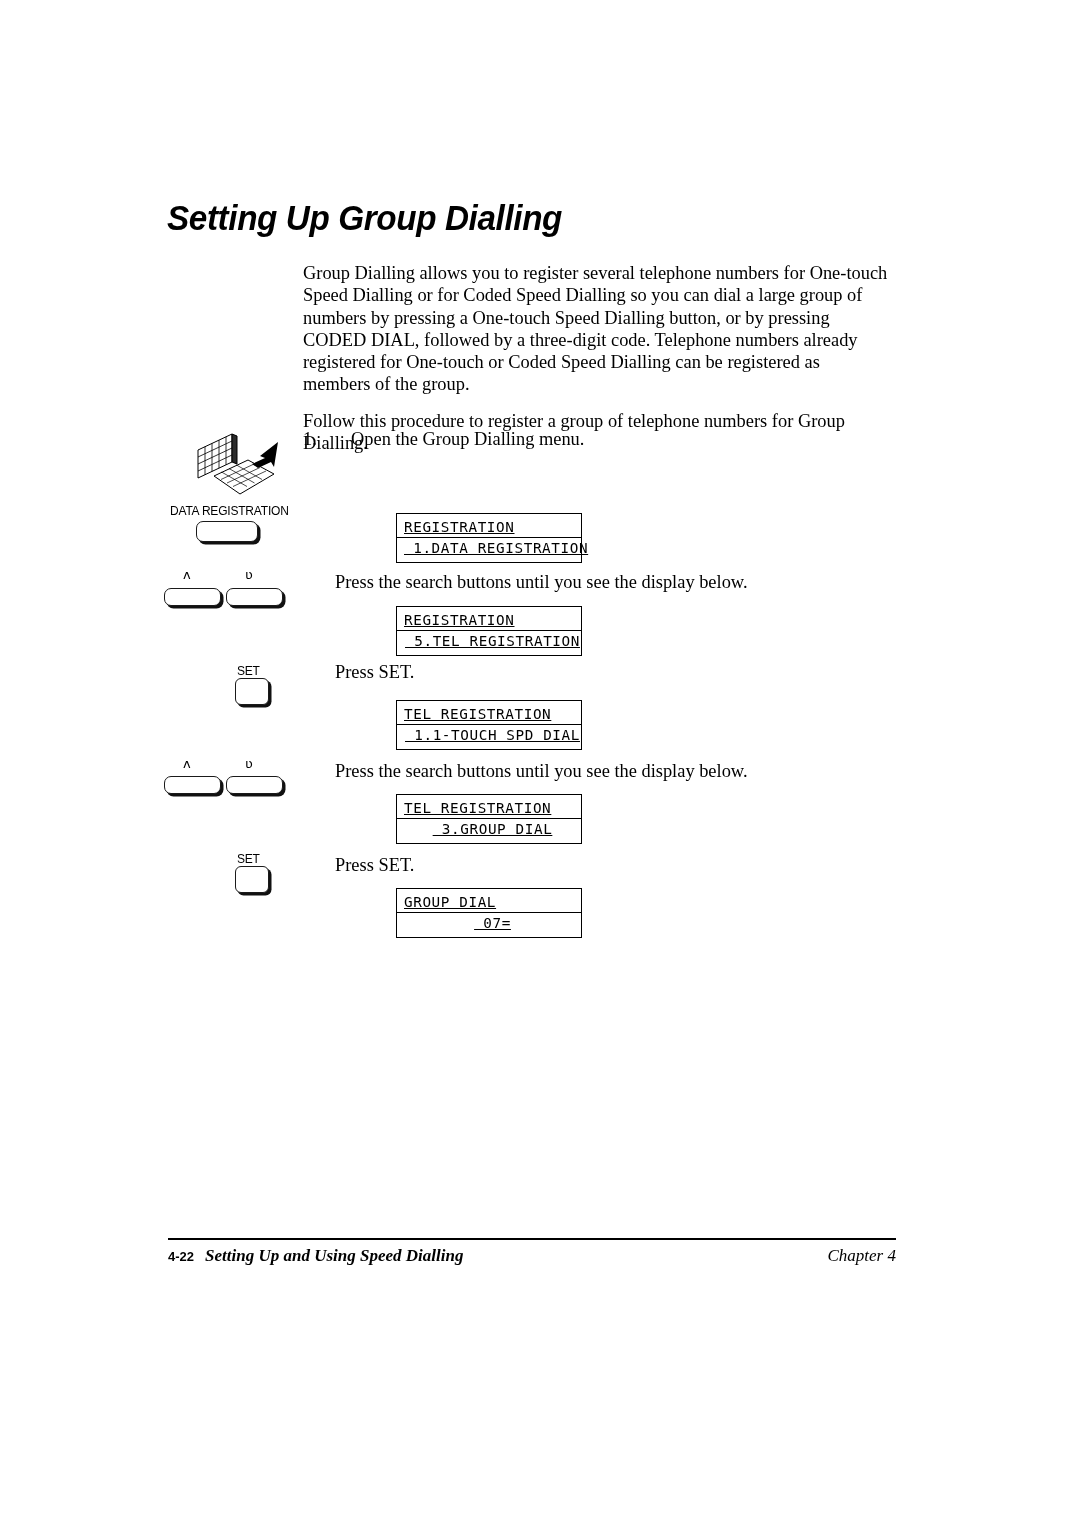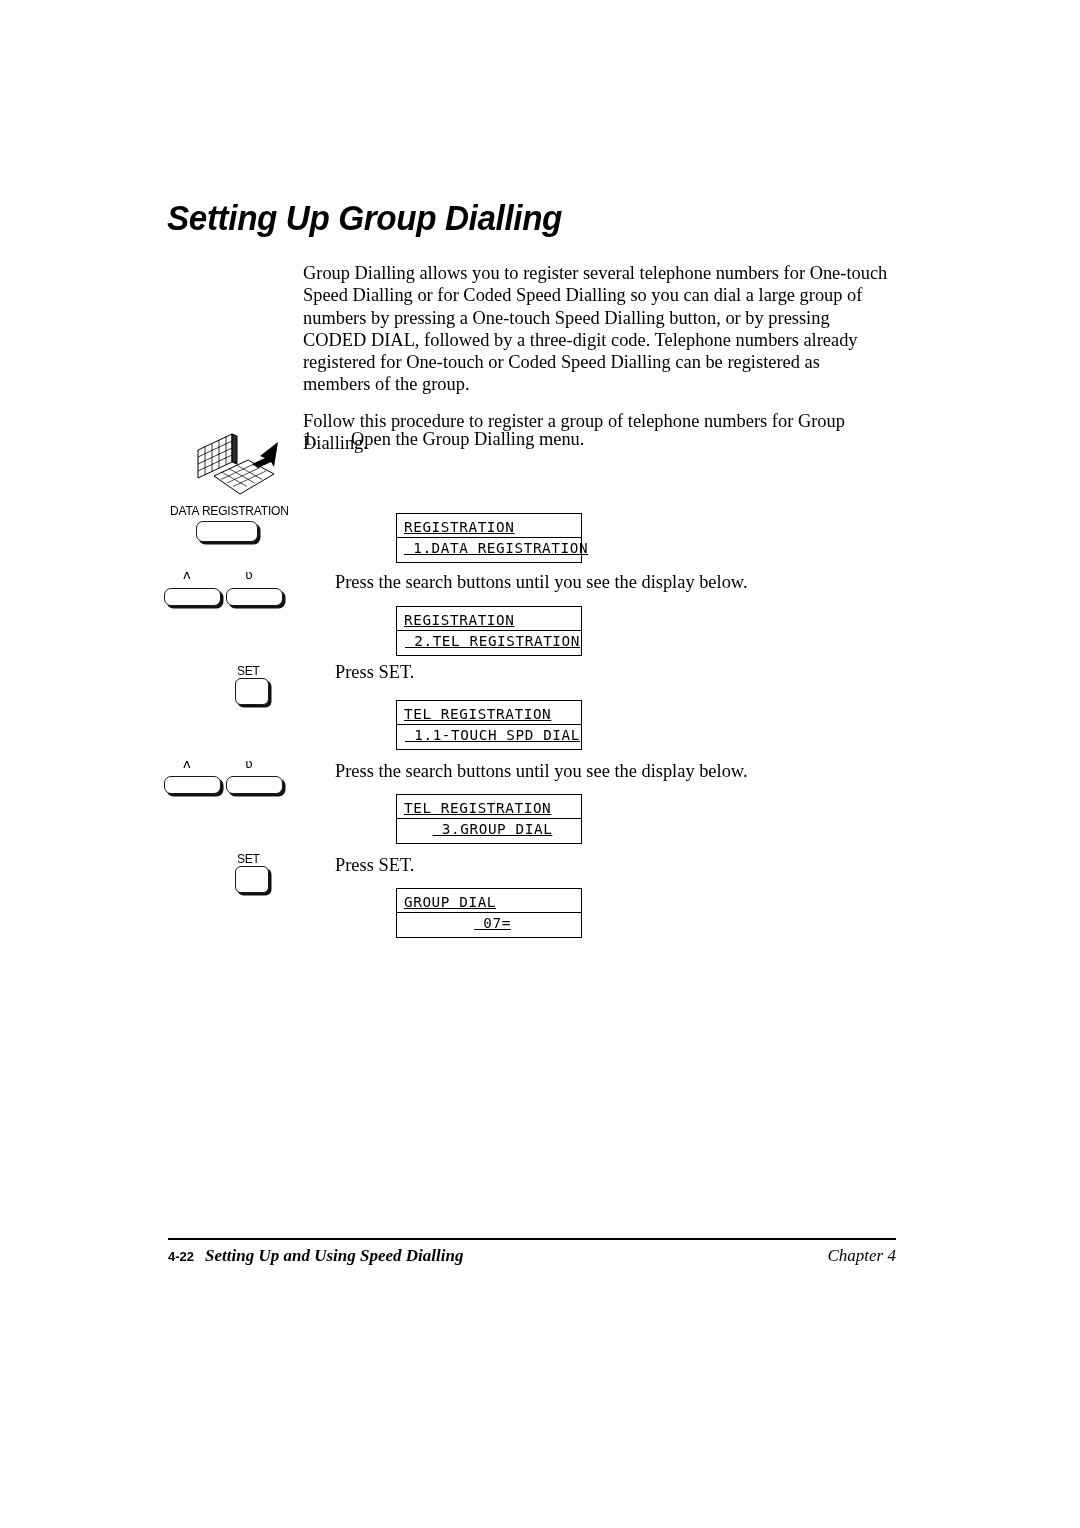--- a/index.html
+++ b/index.html
@@ -261,21 +261,21 @@
 
   <div class="btn-label caret" style="left:183px; top:567px;">ʌ</div>
   <div class="btn-label caret" style="left:245px; top:567px;">ʋ</div>
   <div class="hw-btn wide" style="left:164px; top:588px;"></div>
   <div class="hw-btn wide" style="left:226px; top:588px;"></div>
 
   <div class="instr" style="top:571px;">Press the search buttons until you see the display below.</div>
 
   <div class="lcd" style="top:606px;">
     <div class="l1">REGISTRATION</div>
-    <div class="l2"> 2.TEL REGISTRATION</div>
+    <div class="l2"> 5.TEL REGISTRATION</div>
   </div>
 
   <div class="btn-label" style="left:237px; top:664px;">SET</div>
   <div class="hw-btn set" style="left:235px; top:678px;"></div>
 
   <div class="instr" style="top:661px;">Press SET.</div>
 
   <div class="lcd" style="top:700px;">
     <div class="l1">TEL REGISTRATION</div>
     <div class="l2"> 1.1-TOUCH SPD DIAL</div>

